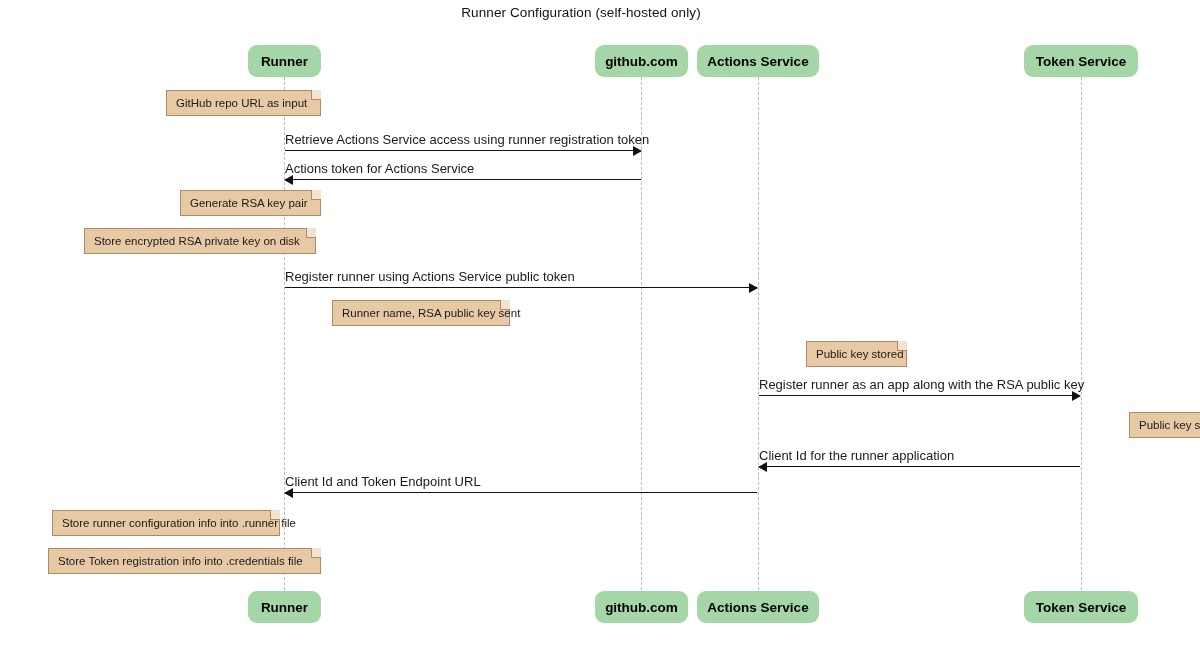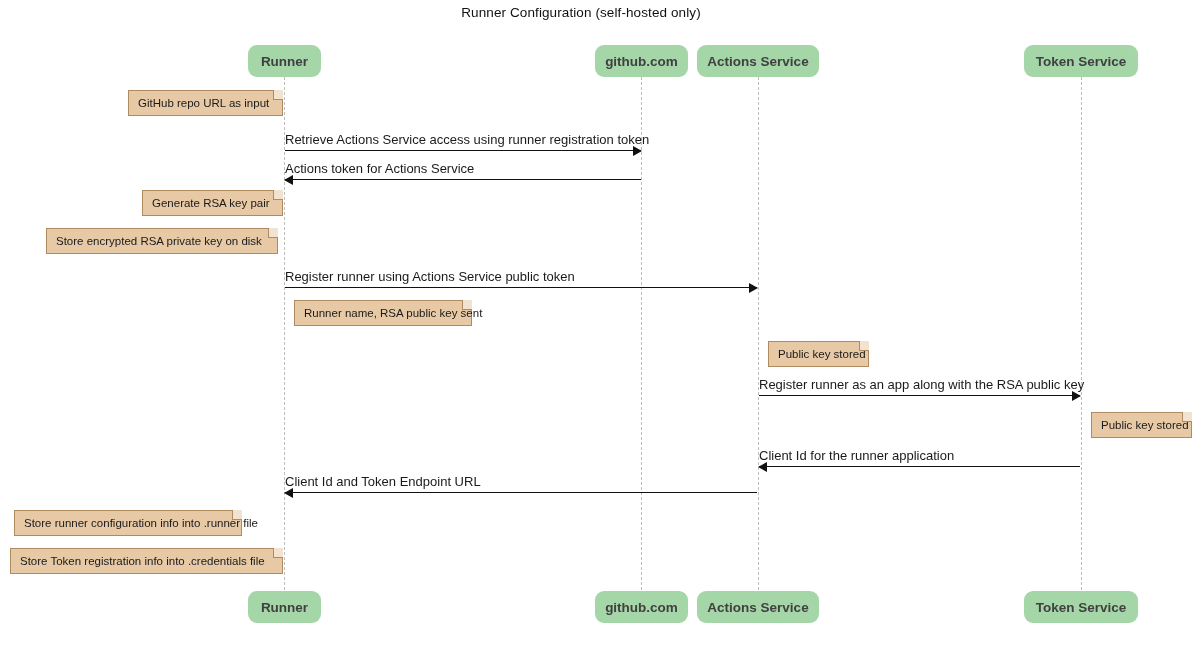--- a/index.html
+++ b/index.html
@@ -39,39 +39,40 @@
   }
   
   .participant {
     position: absolute;
     height: 32px;
     background: #a5d6a7;
     border-radius: 9px;
     display: flex;
     align-items: center;
     justify-content: center;
-    color: #404040;
+    color: #000000;
     font-size: 13.5px;
     font-weight: bold;
     box-sizing: border-box;
     white-space: nowrap;
   }
   
   .note {
     position: absolute;
     background: #e8c9a5;
     border: 1px solid #b08b61;
     box-sizing: border-box;
     height: 26px;
     display: flex;
     align-items: center;
     padding: 0 9px;
     font-size: 11.5px;
     color: #1a1a1a;
     white-space: nowrap;
+    margin-left: 38px;
   }
   .note .fold {
     position: absolute;
     top: -1px;
     right: -1px;
     width: 9px;
     height: 9px;
     background: #f2e2d0;
     border-left: 1px solid #b08b61;
     border-bottom: 1px solid #b08b61;

